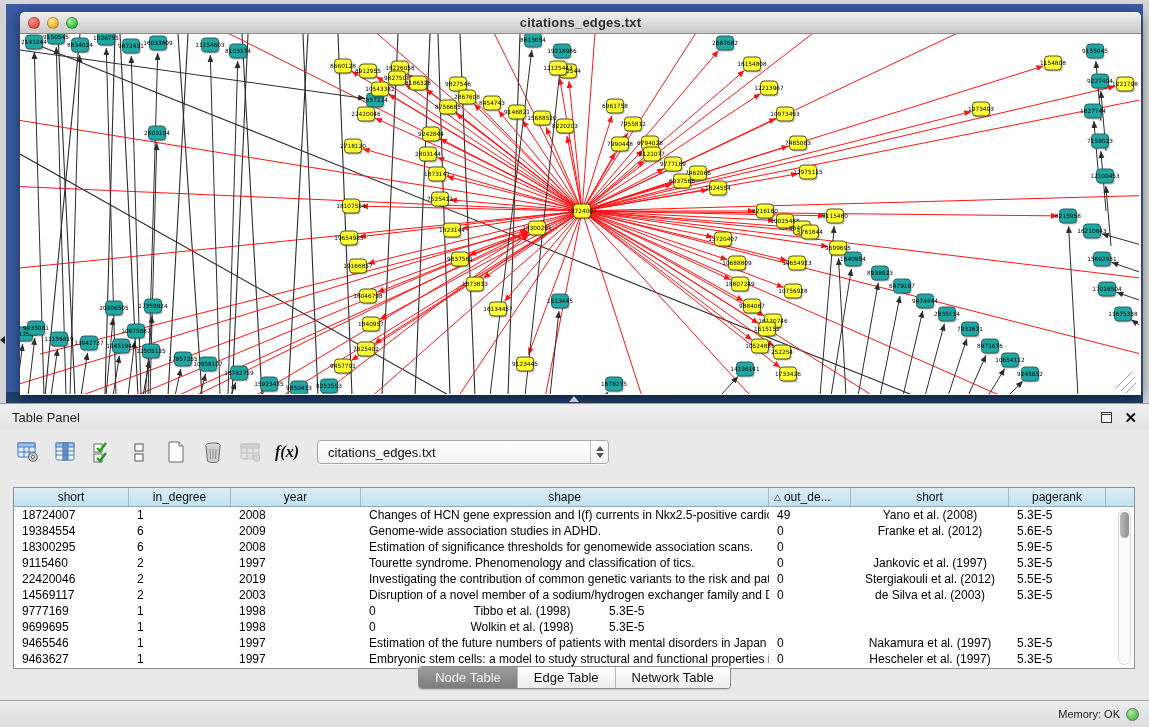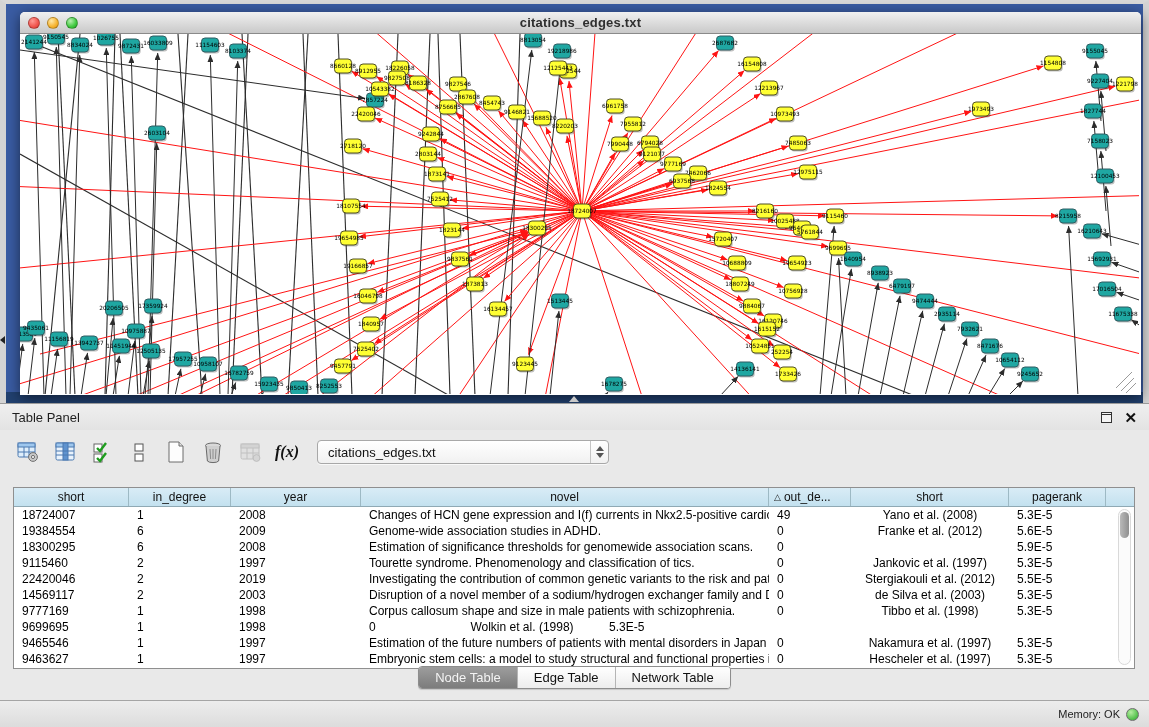--- a/index.html
+++ b/index.html
@@ -970,21 +970,21 @@
         <div class="hcell" style="width: 115px;">
           <span>short</span>
         </div>
         <div class="hcell" style="width: 102px;">
           <span>in_degree</span>
         </div>
         <div class="hcell" style="width: 130px;">
           <span>year</span>
         </div>
         <div class="hcell" style="width: 408px;">
-          <span>novel</span>
+          <span>shape</span>
         </div>
         <div class="hcell sorted" style="width: 82px;">
           <span class="sort-tri">△</span>
           <span>out_de...</span>
         </div>
         <div class="hcell" style="width: 158px;">
           <span>short</span>
         </div>
         <div class="hcell" style="width: 97px;">
           <span>pagerank</span>
@@ -1042,21 +1042,20 @@
           <div class="cell" style="width: 130px;">2003</div>
           <div class="cell" style="width: 408px;">Disruption of a novel member of a sodium/hydrogen exchanger family and DOCK...</div>
           <div class="cell" style="width: 82px;">0</div>
           <div class="cell center" style="width: 158px;">de Silva et al. (2003)</div>
           <div class="cell" style="width: 97px;">5.3E-5</div>
         </div>
         <div class="tbl-row">
           <div class="cell" style="width: 115px;">9777169</div>
           <div class="cell" style="width: 102px;">1</div>
           <div class="cell" style="width: 130px;">1998</div>
-          <div class="cell" style="width: 408px;">Corpus callosum shape and size in male patients with schizophrenia.</div>
           <div class="cell" style="width: 82px;">0</div>
           <div class="cell center" style="width: 158px;">Tibbo et al. (1998)</div>
           <div class="cell" style="width: 97px;">5.3E-5</div>
         </div>
         <div class="tbl-row">
           <div class="cell" style="width: 115px;">9699695</div>
           <div class="cell" style="width: 102px;">1</div>
           <div class="cell" style="width: 130px;">1998</div>
           <div class="cell" style="width: 82px;">0</div>
           <div class="cell center" style="width: 158px;">Wolkin et al. (1998)</div>

